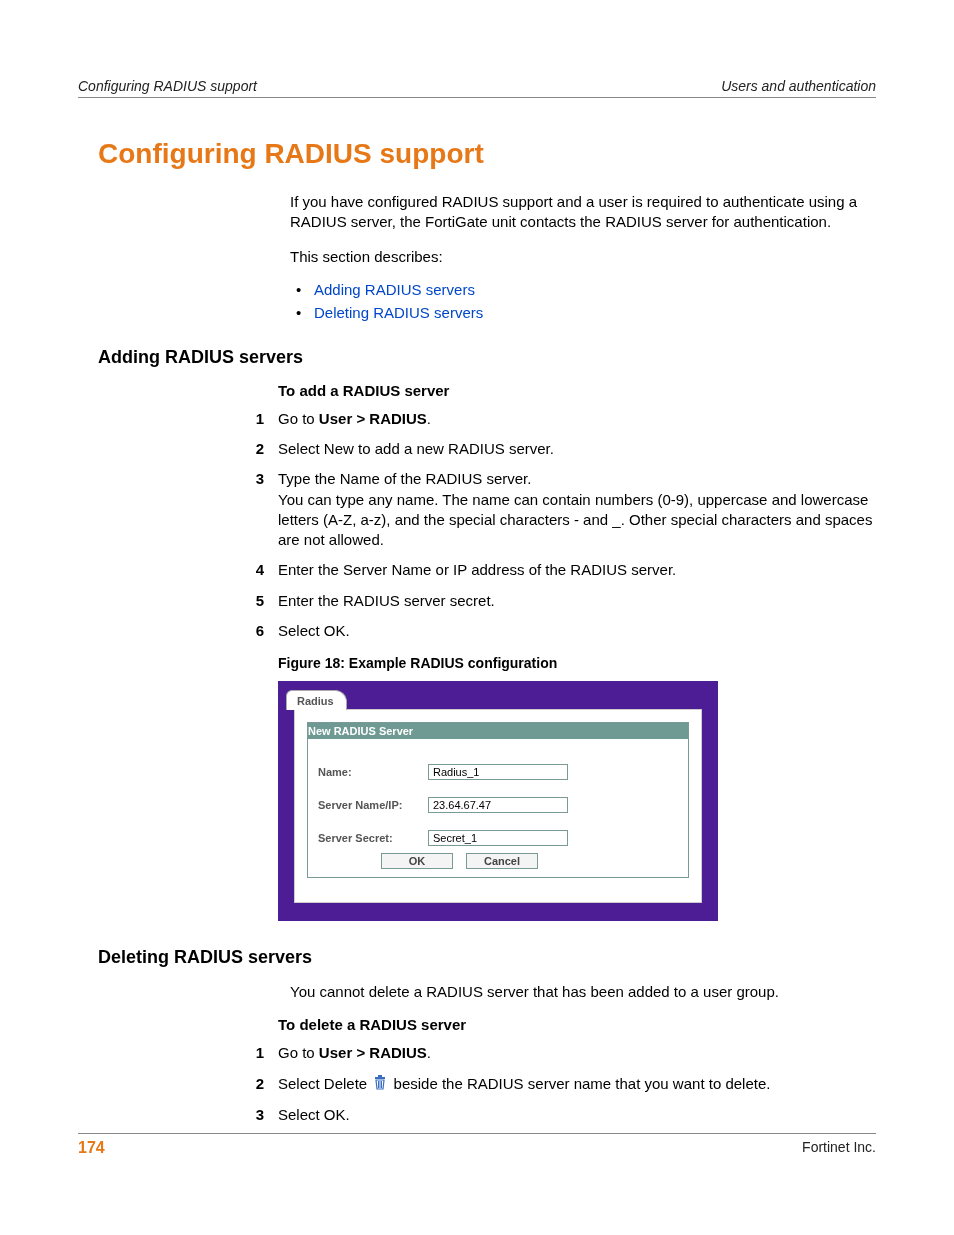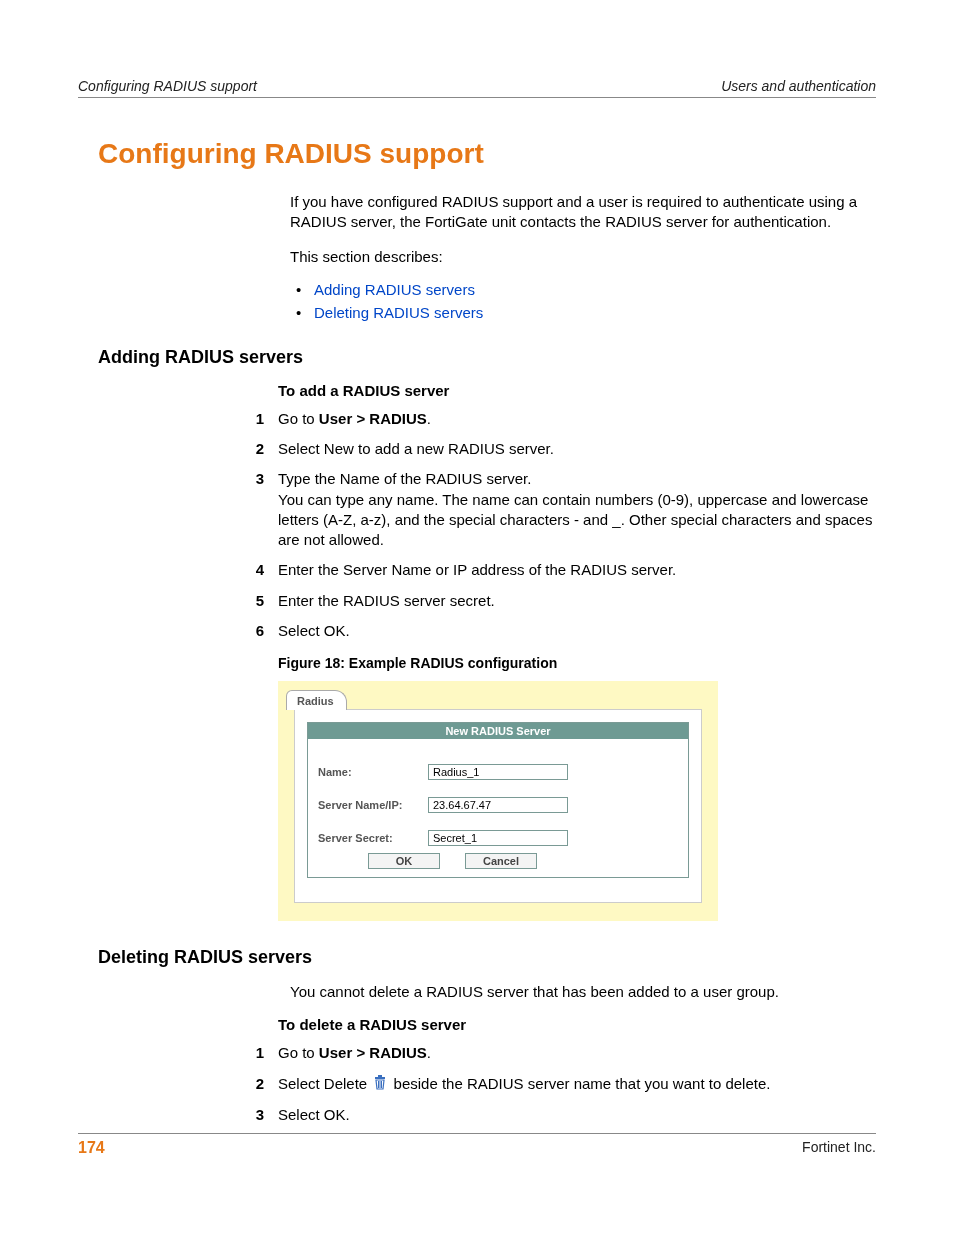--- a/index.html
+++ b/index.html
@@ -44,21 +44,21 @@
       margin-top: 26px;
       margin-bottom: 14px;
       margin-left: 20px;
     }
     .proc-title { font-weight: bold; margin-bottom: 10px; }
     .step-row { display: flex; margin-bottom: 10px; line-height: 1.35; }
     .step-num { width: 34px; margin-left: -34px; text-align: right; padding-right: 14px; font-weight: bold; }
     .step-body { flex: 1; }
     .fig-caption { font-weight: bold; font-size: 14px; margin-top: 14px; margin-bottom: 10px; }
     .figure-wrap {
-      background: #fef9c3;
+      background: #4c1d95;
       padding: 0 0 18px 0;
       width: 440px;
       font-family: Verdana, Arial, sans-serif;
       font-size: 11px;
       color: #333;
     }
     .fig-tab-row { display: flex; align-items: flex-end; height: 28px; padding-left: 8px; }
     .fig-tab {
       background: #fff;
       border: 1px solid #aaa;
@@ -77,37 +77,36 @@
       margin: 0 16px;
       padding: 0 0 12px 0;
     }
     .fig-panel-inner {
       border: 1px solid #7a9a95;
       margin: 12px;
     }
     .fig-title-bar {
       background: #6E9A93;
       color: #fff;
-      text-align: center;
       font-weight: bold;
       padding: 2px 0;
       font-size: 11px;
     }
     .fig-form { padding: 8px 10px; }
     .fig-field-row { display: flex; align-items: center; margin-bottom: 7px; margin-top: 17px; }
     .fig-label { width: 110px; font-weight: bold; color: #555; font-size: 11px; }
     .fig-input {
       border: 1px solid #7a9a95;
       padding: 1px 4px;
       width: 140px;
       font-family: Verdana, Arial, sans-serif;
       font-size: 11px;
       background: #fff;
     }
-    .fig-btn-row { display: flex; gap: 25px; justify-content: flex-start; margin-left: 50px; margin-top: 4px; }
+    .fig-btn-row { display: flex; gap: 13px; justify-content: flex-start; margin-left: 63px; margin-top: 4px; }
     .fig-btn {
       border: 1px solid #7a9a95;
       background: #f4f4f4;
       padding: 1px 0;
       width: 72px;
       text-align: center;
       font-size: 11px;
       font-weight: bold;
       color: #444;
       cursor: pointer;

